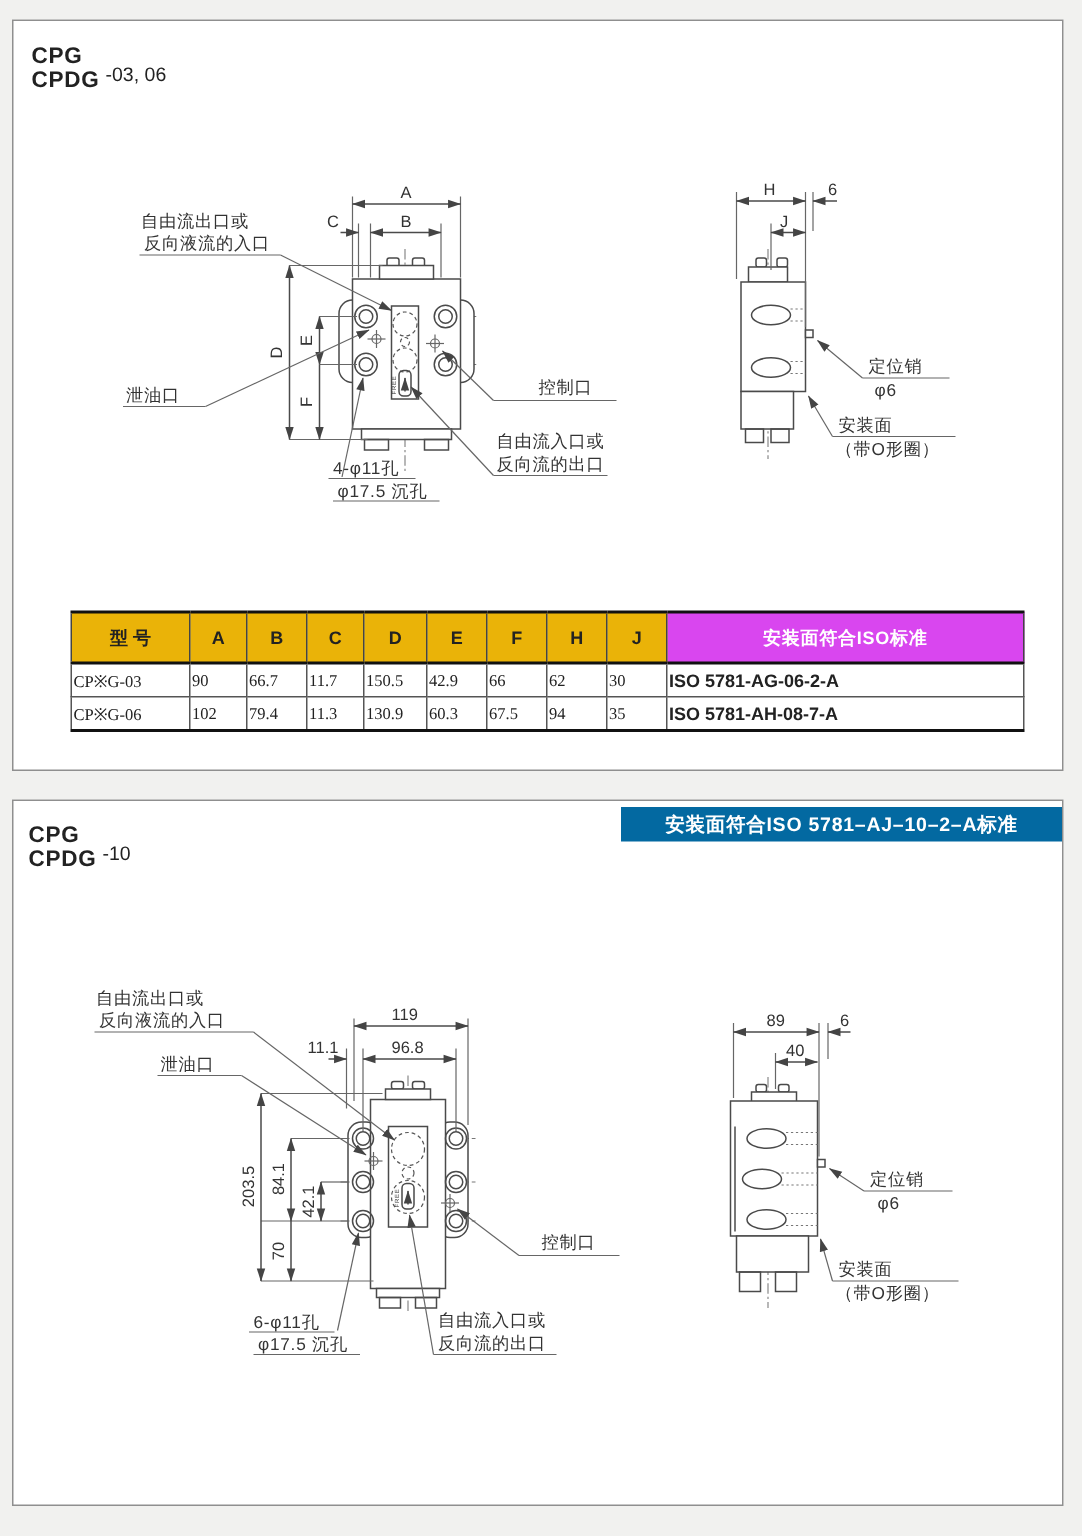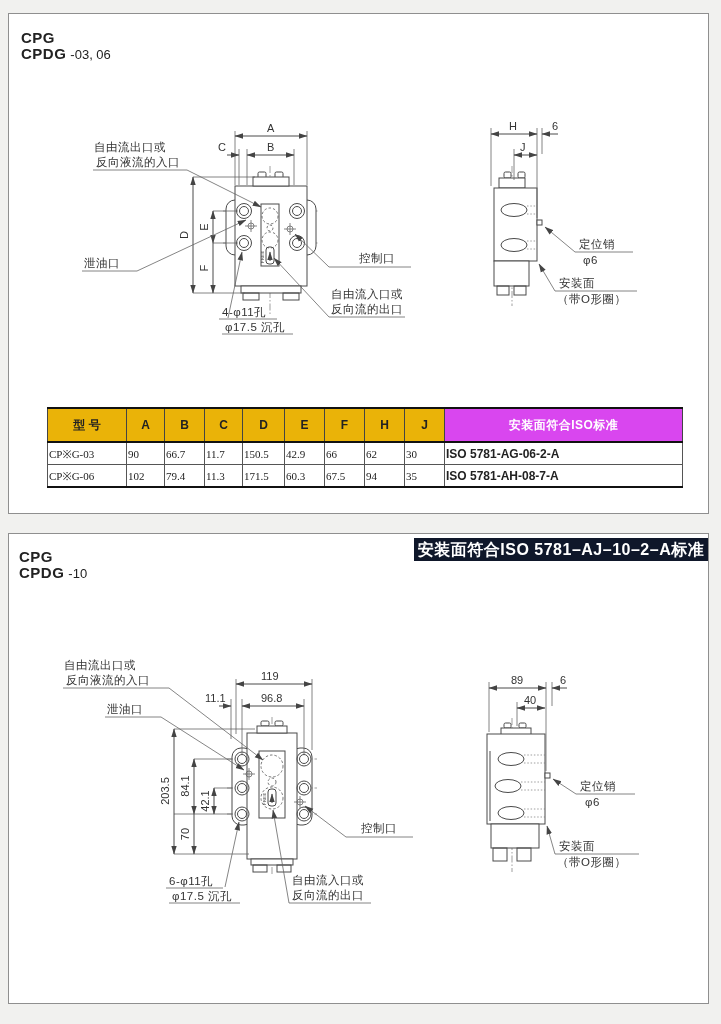--- a/index.html
+++ b/index.html
@@ -2,29 +2,29 @@
 <html><head>
 <meta charset="utf-8">
 <style>
   html,body{margin:0;padding:0;background:#f1f1ef;}
   .page{position:relative;width:721px;height:1024px;background:#f1f1ef;overflow:hidden;
         font-family:"Liberation Sans",sans-serif;color:#222;}
   .panel{position:absolute;left:8px;width:699px;background:#fff;border:1px solid #8f8f8f;}
   #panel-top{top:13px;height:499px;}
   #panel-bottom{top:533px;height:469px;}
 
-  .model-block{position:absolute;display:flex;align-items:flex-end;}
+  .model-block{position:absolute;display:flex;align-items:center;}
   .model-names{font-weight:bold;font-size:15px;line-height:16px;letter-spacing:.5px;}
   .model-size{font-weight:normal;font-size:13px;margin-left:4px;margin-top:7px;}
 
   #panel-top .model-block{left:12px;top:16px;}
   #panel-bottom .model-block{left:10px;top:15px;}
 
   .banner{position:absolute;left:405px;top:4px;width:294px;height:23px;
-          background:#0f172a;color:#fff;font-size:16px;font-weight:bold;
+          background:#0369a1;color:#fff;font-size:13px;font-weight:bold;
           text-align:center;line-height:23px;letter-spacing:.5px;}
 
   svg{position:absolute;left:0;top:0;}
   svg text{fill:#333;font-family:"Liberation Sans",sans-serif;}
   .dimtxt{font-size:11px;}
   .cjk{font-size:11.5px;letter-spacing:.5px;}
   .tiny{font-size:4px;letter-spacing:.5px;}
   .ln{stroke:#4a4a4a;stroke-width:1;fill:none;}
   .thin{stroke:#666;stroke-width:.8;fill:none;}
   .cl{stroke:#777;stroke-width:.7;fill:none;stroke-dasharray:7 2 1.5 2;}
@@ -242,21 +242,21 @@
           <td>66</td>
           <td>62</td>
           <td>30</td>
           <td class="iso">ISO 5781-AG-06-2-A</td>
         </tr>
         <tr>
           <td>CP※G-06</td>
           <td>102</td>
           <td>79.4</td>
           <td>11.3</td>
-          <td>171.5</td>
+          <td>130.9</td>
           <td>60.3</td>
           <td>67.5</td>
           <td>94</td>
           <td>35</td>
           <td class="iso">ISO 5781-AH-08-7-A</td>
         </tr>
       </tbody>
     </table>
   </div>
 

